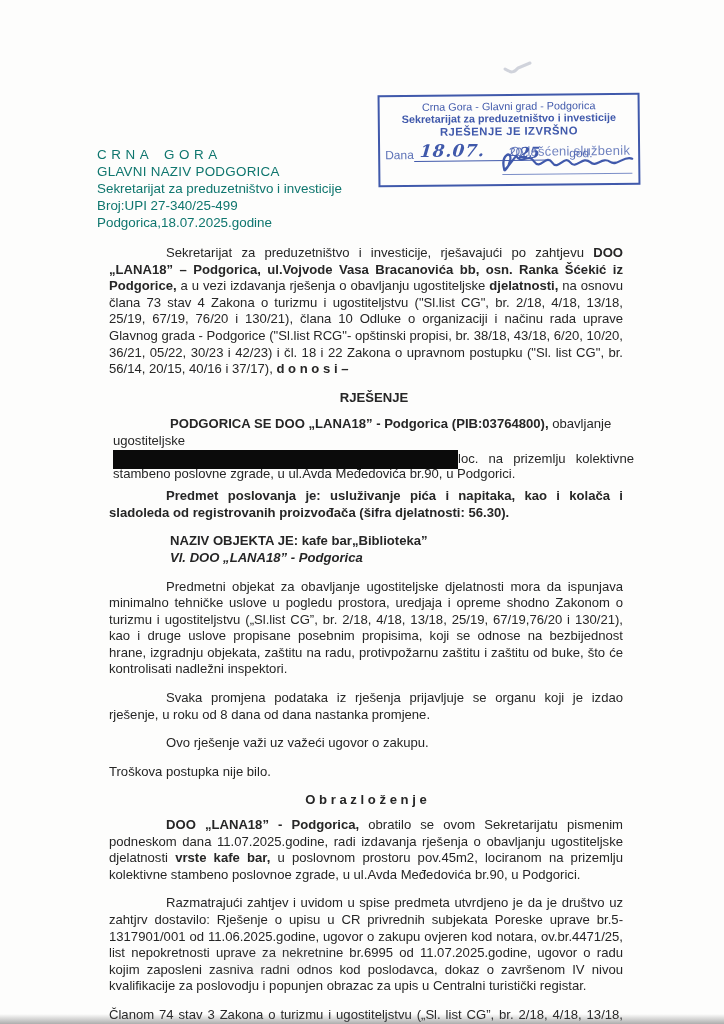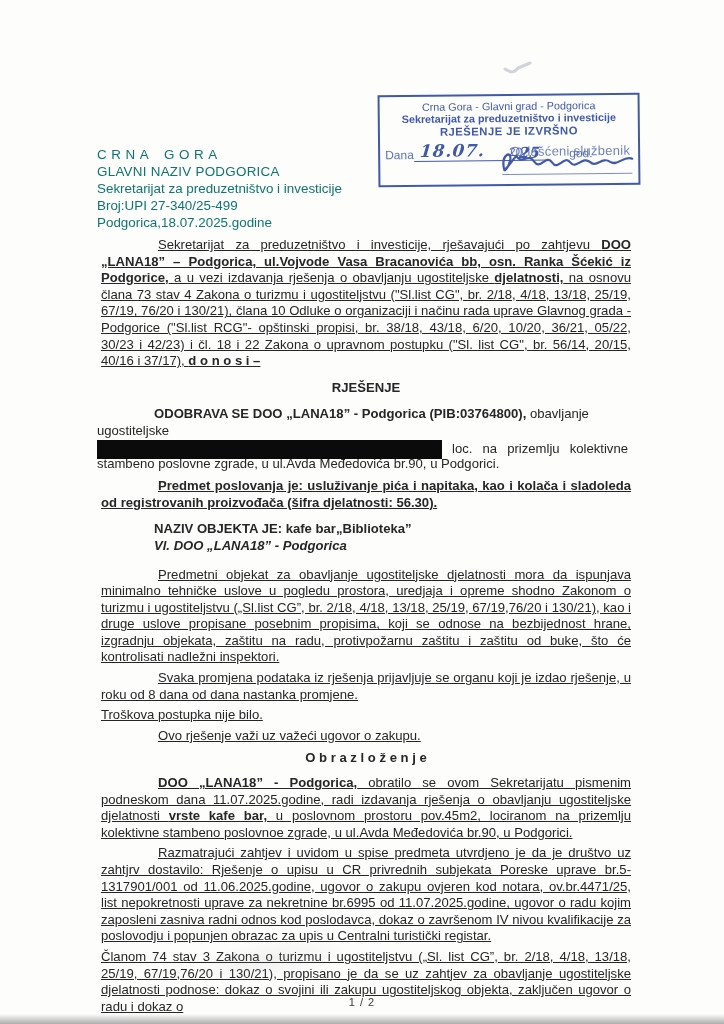--- a/index.html
+++ b/index.html
@@ -31,31 +31,31 @@
   .stamp .god{font-size:12px;opacity:.85;padding-left:20px;}
   .stamp .officer{position:absolute;right:8px;top:48px;font-size:13px;opacity:.75;letter-spacing:.02em;}
   .stamp .sig{position:absolute;right:2px;top:48px;}
   .stamp .sigline{position:absolute;right:6px;top:78px;width:130px;border-bottom:1px solid #7b8ec7;}
   
   .artifact{position:absolute;left:503px;top:60px;opacity:.8;}
   .smudge{position:absolute;left:190px;top:940px;width:160px;height:40px;background:radial-gradient(ellipse at center,rgba(160,160,160,.14),rgba(160,160,160,0) 70%);transform:rotate(-8deg);}
   .scan-bottom{position:absolute;left:0;bottom:0;width:100%;height:10px;background:linear-gradient(to bottom,rgba(110,110,110,0),rgba(95,95,95,.5));}
   
   .content{position:absolute;left:97px;top:233px;width:538px;font-size:13.1px;line-height:16.6px;color:#262626;}
-  .para{text-align:justify;text-indent:57px;margin:4px;text-decoration:underline;}
+  .para{text-align:justify;text-indent:57px;margin:12px;}
   .noindent{text-indent:0;}
   .b{font-weight:bold;}
   .title-center{text-align:center;font-weight:bold;margin:0;}
-  .sp8{margin-top:8px;} .sp6{margin-top:6px;} .sp10{margin-top:10px;} .sp12{margin-top:12px;}
+  .sp8{margin-top:8px;} .sp6{margin-top:6px;} .sp10{margin-top:10px;margin-left:16px;} .sp12{margin-top:12px;}
   
   .odo-line{display:flex;align-items:center;}
   .redact{background:#0b0b0b;height:15px;}
   .redact.grow{flex:1 1 auto;margin-left:4px;}
   .redact.bar2{width:345px;height:19px;position:relative;z-index:2;flex:0 0 auto;}
-  .l3text{flex:1 1 auto;text-align:justify;word-spacing:6.5px;padding-left:10px;}
+  .l3text{flex:1 1 auto;text-align:justify;word-spacing:6.5px;}
   .l4{margin-top:-3px;}
   .footer{position:absolute;left:0;top:996px;width:100%;text-align:center;font-size:11px;color:#3a3a3a;letter-spacing:1px;}
 </style>
 </head>
 <body>
 
 <div class="page">
 
   <div class="artifact">
     <svg width="30" height="16" viewBox="0 0 30 16">
@@ -93,48 +93,47 @@
     <div>Podgorica,18.07.2025.godine</div>
   </div>
 
   <div class="content">
 
     <p class="para"><span>Sekretarijat za preduzetništvo i investicije, rješavajući po zahtjevu </span><span class="b">DOO „LANA18” – Podgorica, ul.Vojvode Vasa Bracanovića bb, osn. Ranka Šćekić iz Podgorice,</span><span> a u vezi izdavanja rješenja o obavljanju ugostiteljske </span><span class="b">djelatnosti,</span><span> na osnovu člana 73 stav 4 Zakona o turizmu i ugostiteljstvu ("Sl.list CG", br. 2/18, 4/18, 13/18, 25/19, 67/19, 76/20 i 130/21), člana 10 Odluke o organizaciji i načinu rada uprave Glavnog grada - Podgorice ("Sl.list RCG"- opštinski propisi, br. 38/18, 43/18, 6/20, 10/20, 36/21, 05/22, 30/23 i 42/23) i čl. 18 i 22 Zakona o upravnom postupku ("Sl. list CG", br. 56/14, 20/15, 40/16 i 37/17), </span><span class="b">d o n o s i –</span></p>
 
     <p class="title-center sp10">RJEŠENJE</p>
 
     <div class="sp10">
-      <div style="text-indent:57px;"><span class="b">ODOBRAVA SE DOO „LANA18” - Podgorica (PIB:03764800),</span><span> obavljanje ugostiteljske</span></div>
+      <div style="text-indent:57px;"><span class="b">PODGORICA SE DOO „LANA18” - Podgorica (PIB:03764800),</span><span> obavljanje ugostiteljske</span></div>
       <div class="odo-line">
         <span class="redact bar2"></span>
         <span class="l3text">loc. na prizemlju kolektivne</span>
       </div>
       <div class="l4">stambeno poslovne zgrade, u ul.Avda Međedovića br.90, u Podgorici.</div>
     </div>
 
     <p class="para b sp6">Predmet poslovanja je: usluživanje pića i napitaka, kao i kolača i sladoleda od registrovanih  proizvođača (šifra djelatnosti: 56.30).</p>
 
     <div class="sp10">
       <div class="b" style="text-indent:57px;">NAZIV OBJEKTA JE:  kafe bar„Biblioteka”</div>
       <div class="b" style="text-indent:57px;font-style:italic;">Vl. DOO „LANA18” - Podgorica</div>
     </div>
 
     <p class="para sp12">Predmetni objekat za obavljanje ugostiteljske djelatnosti mora da ispunjava  minimalno tehničke uslove u pogledu  prostora, uredjaja i opreme shodno Zakonom o turizmu i ugostiteljstvu („Sl.list CG”, br. 2/18, 4/18, 13/18, 25/19, 67/19,76/20 i 130/21), kao i druge uslove propisane posebnim propisima, koji se odnose na bezbijednost hrane, izgradnju objekata, zaštitu na radu, protivpožarnu zaštitu i zaštitu od  buke, što će kontrolisati  nadležni inspektori.</p>
     <p class="para">Svaka promjena podataka iz rješenja prijavljuje se organu koji je izdao rješenje, u roku od 8 dana od dana nastanka promjene.</p>
+    <p class="para">Ovo rješenje važi uz važeći ugovor o zakupu.</p>
     <p class="para noindent">Troškova postupka nije bilo.</p>
-    <p class="para">Ovo rješenje važi uz važeći ugovor o zakupu.</p>
 
     <p class="title-center sp6">O b r a z l o ž e n j e</p>
 
     <p class="para sp8"><span class="b">DOO „LANA18” - Podgorica,</span><span> obratilo se ovom Sekretarijatu pismenim podneskom dana 11.07.2025.godine, radi izdavanja rješenja o obavljanju ugostiteljske djelatnosti </span><span class="b">vrste kafe bar,</span><span> u poslovnom prostoru pov.45m2, lociranom na prizemlju kolektivne stambeno poslovnoe zgrade, u ul.Avda Međedovića br.90, u Podgorici.</span></p>
 
     <p class="para">Razmatrajući zahtjev i uvidom u spise predmeta utvrdjeno je da je društvo uz zahtjrv dostavilo: Rješenje o upisu u CR privrednih subjekata Poreske uprave br.5-1317901/001 od 11.06.2025.godine, ugovor o zakupu ovjeren kod notara, ov.br.4471/25, list nepokretnosti uprave za nekretnine br.6995 od 11.07.2025.godine, ugovor o radu kojim  zaposleni zasniva radni odnos kod poslodavca, dokaz  o završenom IV nivou kvalifikacije za  poslovodju i popunjen obrazac za upis  u Centralni turistički  registar.</p>
     <p class="para noindent">Članom 74 stav 3 Zakona o  turizmu  i ugostiteljstvu („Sl. list CG”, br. 2/18, 4/18, 13/18, 25/19, 67/19,76/20 i 130/21), propisano je da se uz  zahtjev za obavljanje ugostiteljske  djelatnosti podnose: dokaz o  svojini ili zakupu ugostiteljskog objekta, zaključen ugovor o  radu i dokaz  o</p>
 
   </div>
 
   <div class="smudge"></div>
 
-  <div class="footer">1 / 2</div>
 
   <div class="scan-bottom"></div>
 
 </div>
 
 </body></html>

